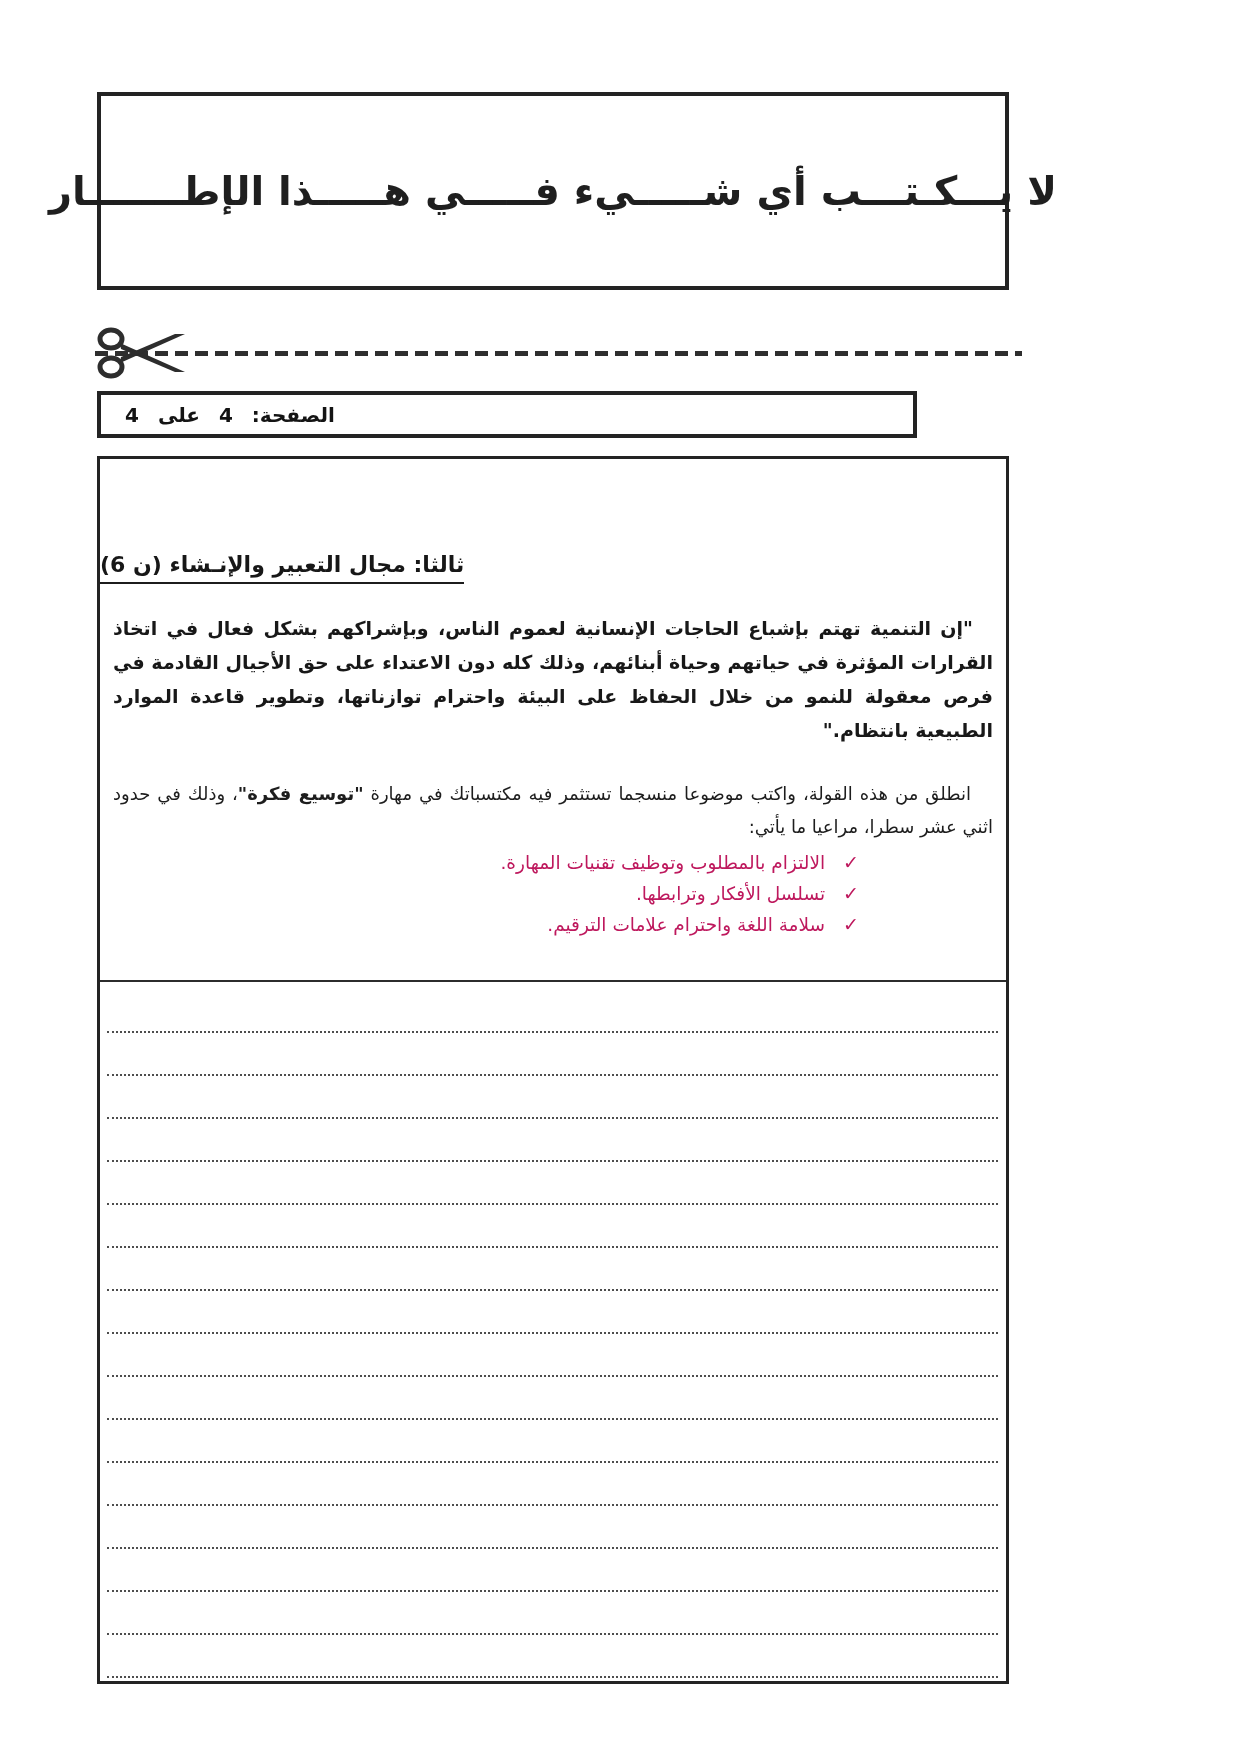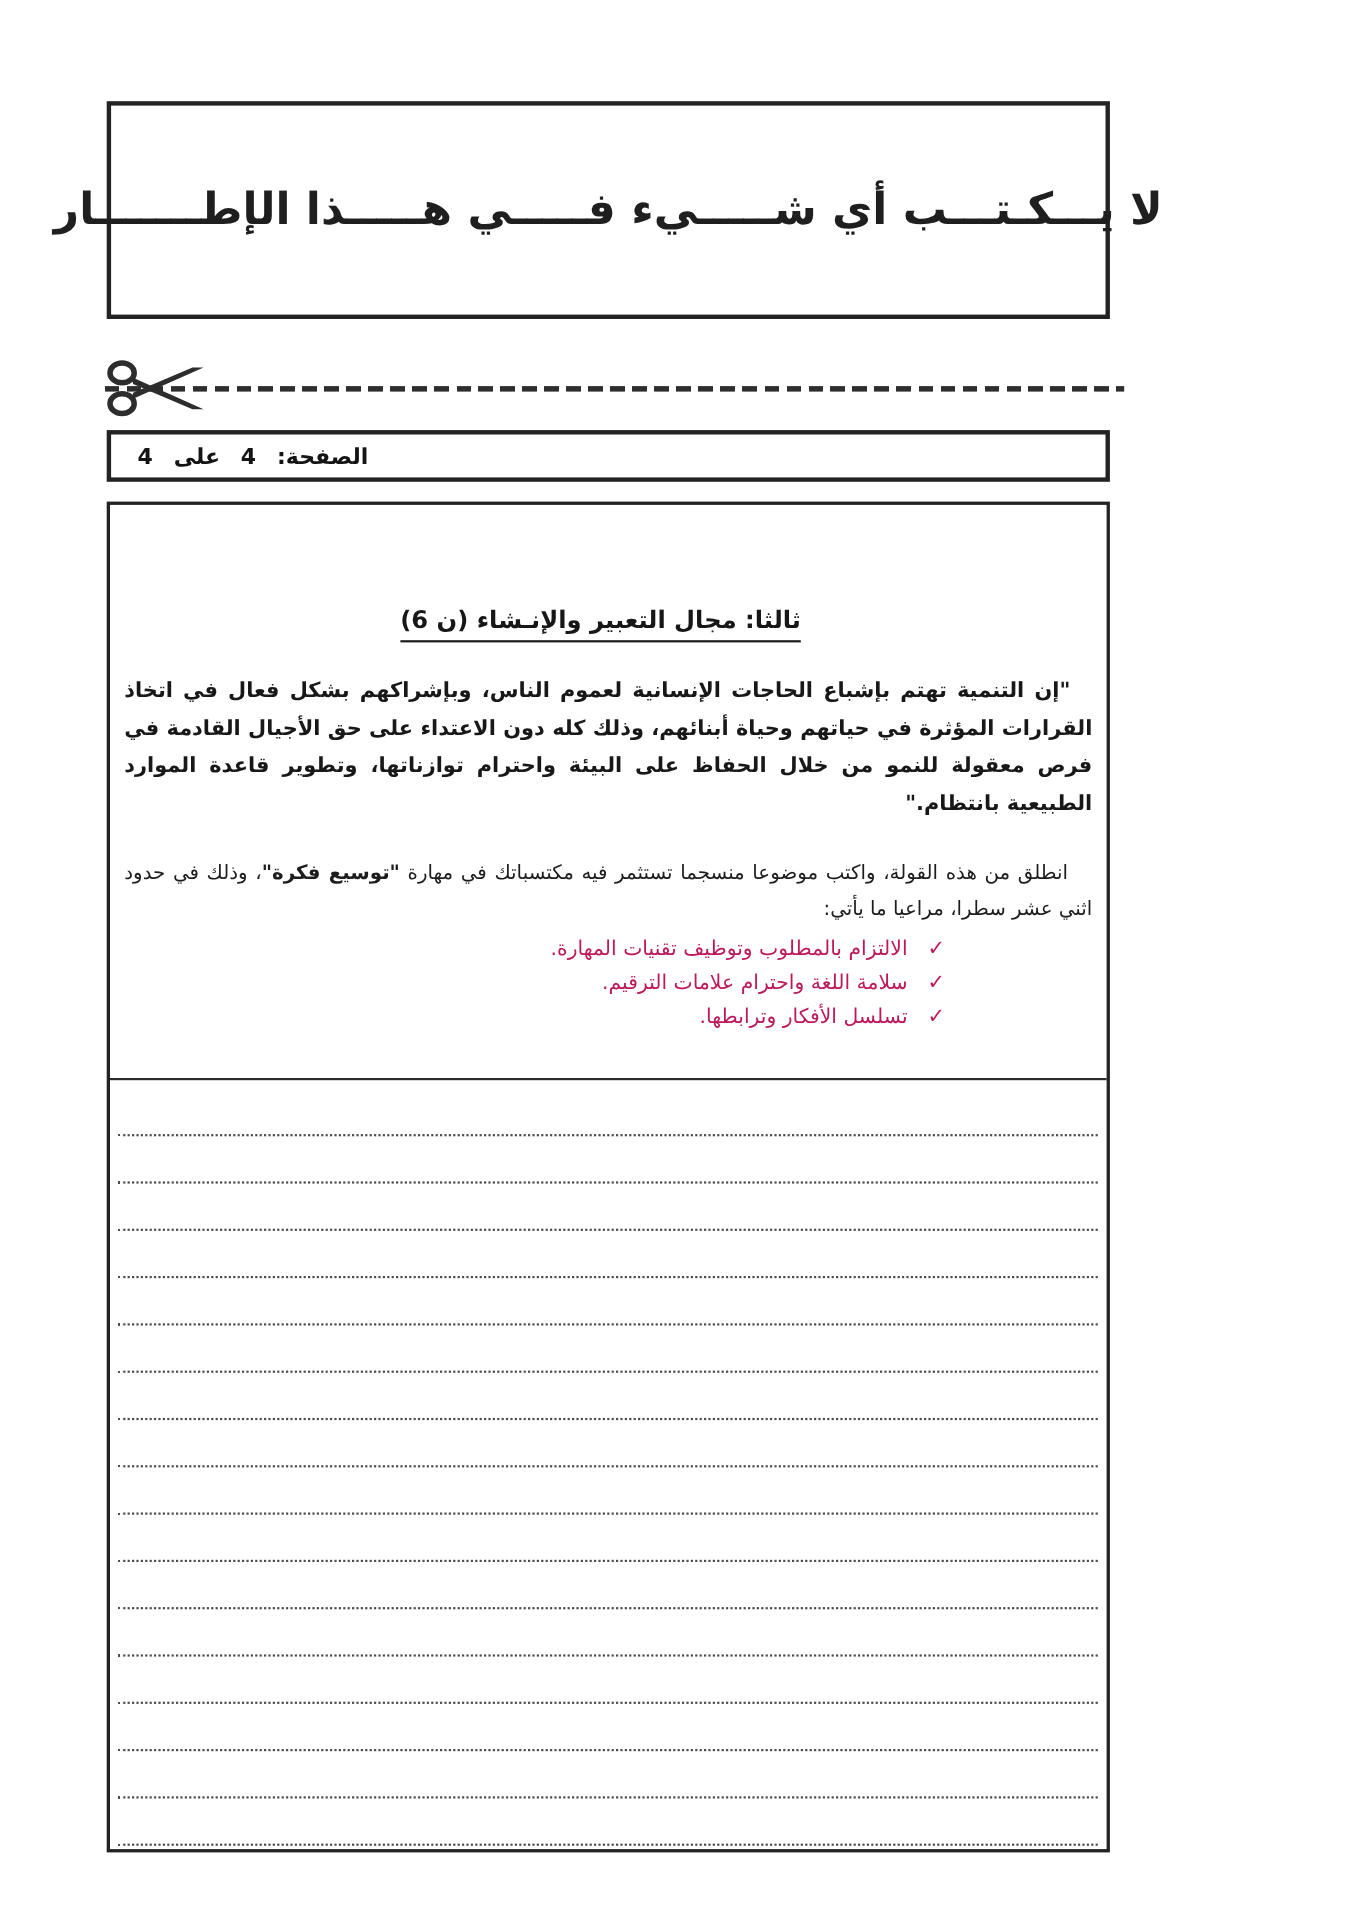--- a/index.html
+++ b/index.html
@@ -24,36 +24,36 @@
   
   .cut-row { position:absolute; left:95px; top:326px; width:927px; height:54px; }
   .cut-dashes {
     position:absolute; left:0; right:0; top:25px; height:5px;
     background:repeating-linear-gradient(90deg,#2e2e2e 0 13px, transparent 13px 20px);
   }
   .scissors-svg { position:absolute; left:2px; top:1px; width:92px; height:52px; }
 
   
   .page-bar {
-    position:absolute; left:97px; top:391px; width:912px; height:47px;
+    position:absolute; left:97px; top:391px; width:820px; height:47px;
     border:4px solid #232323; background:#fff;padding-left:36px;
   }
   .page-info {
     position:absolute; left:12px; top:50%; transform:translateY(-50%);
     direction:rtl; font-size:20px; font-weight:bold; color:#141414; white-space:nowrap;
   }
   .page-info > span, .page-info > b { margin-left:12px; }
 
   
   .main-box {
     position:absolute; left:97px; top:456px; width:912px; height:1228px;
     border:3px solid #232323; direction:rtl; background:#fff;
   }
   .sec-title {
-    margin:90px 14px 0 0; text-align:center;
+    margin:90px 14px 0 0; text-align:left;
     font-size:22px; font-weight:bold; line-height:32px; color:#171717;
   }
   .t-underline { border-bottom:2px solid #1c1c1c; padding-bottom:5px; }
   .quote {
     margin:30px 13px 0 13px; font-size:19px; font-weight:bold;
     line-height:34px; text-align:justify; text-indent:20px; color:#181818;
   }
   .instr {
     margin:30px 13px 0 13px; font-size:18px; font-weight:500;
     line-height:33px; text-align:justify; text-indent:22px; color:#1d1d1d;
@@ -109,24 +109,24 @@
 
     <p class="instr">
       <span>انطلق من هذه القولة، واكتب موضوعا منسجما تستثمر فيه مكتسباتك في مهارة </span><b>"توسيع فكرة"</b><span>، وذلك في حدود اثني عشر سطرا، مراعيا ما يأتي:</span>
     </p>
 
     <ul class="checklist">
       <li>
         <span class="check-glyph">✓</span><span>الالتزام بالمطلوب وتوظيف تقنيات المهارة.</span>
       </li>
       <li>
-        <span class="check-glyph">✓</span><span>سلامة اللغة واحترام علامات الترقيم.</span>
+        <span class="check-glyph">✓</span><span>تسلسل الأفكار وترابطها.</span>
       </li>
       <li>
-        <span class="check-glyph">✓</span><span>تسلسل الأفكار وترابطها.</span>
+        <span class="check-glyph">✓</span><span>سلامة اللغة واحترام علامات الترقيم.</span>
       </li>
     </ul>
 
     <div class="divider"></div>
 
     <div class="answer-area" id="answerArea">
         <div class="ans-line"></div>
         <div class="ans-line"></div>
         <div class="ans-line"></div>
         <div class="ans-line"></div>

